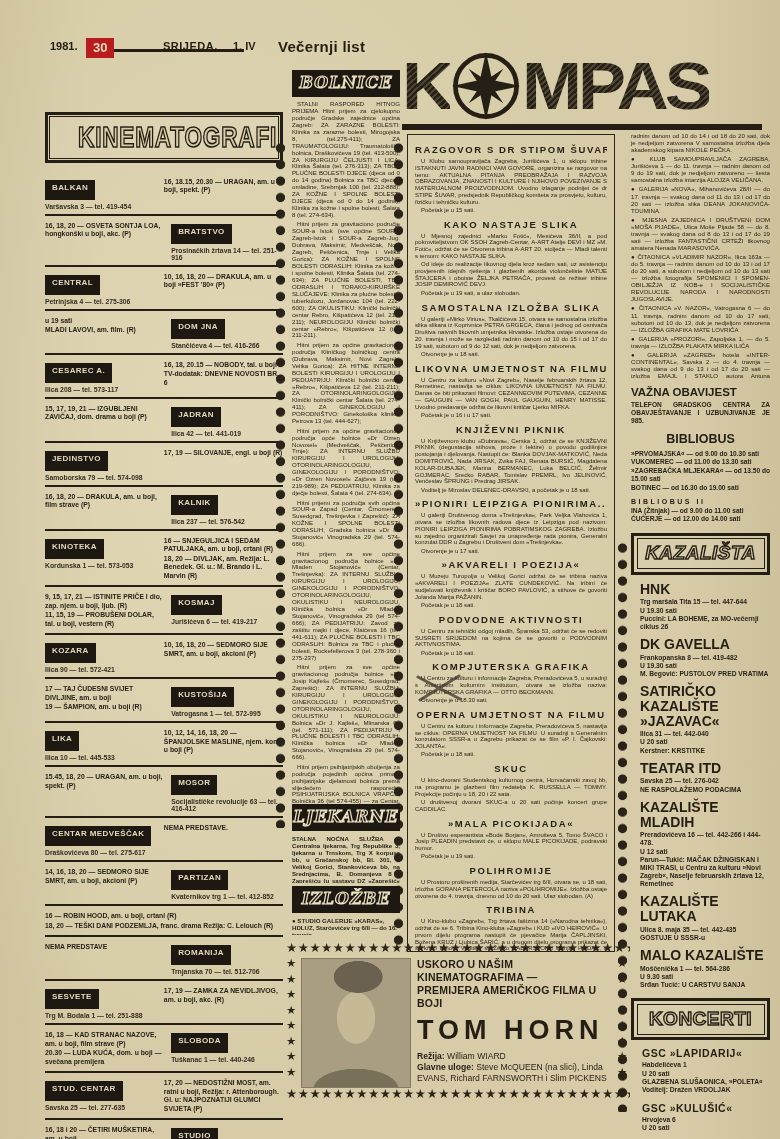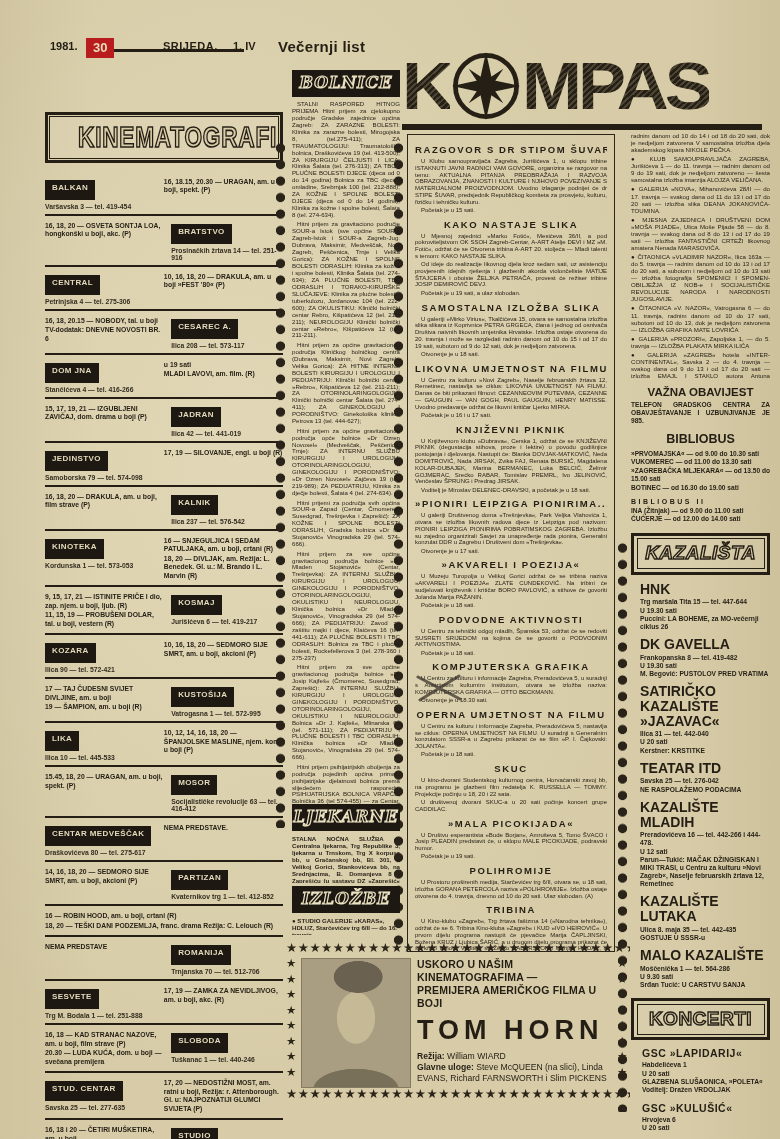--- a/index.html
+++ b/index.html
@@ -48,21 +48,21 @@
   .kompas-rule{position:absolute;left:402px;top:124px;width:360px;height:6px;background:#241e15}
   
   .kompas-col{position:absolute;left:407px;top:134px;width:208px;height:818px;border:1.5px solid #2b251b;box-sizing:border-box;padding:4px 7px;overflow:hidden}
   .k-title{text-align:center;font-weight:800;font-size:9.5px;letter-spacing:1.6px;margin:5px 0 3px;white-space:nowrap;overflow:hidden}
   .k-body p{font-size:6px;line-height:1.13;text-align:justify;margin:0 0 1.5px;text-indent:6px}
   .x-mark{position:absolute;left:414px;top:674px;width:50px;height:28px;opacity:.75}
   
   .right-col{position:absolute;left:631px;top:132px;width:139px;height:1000px;overflow:hidden}
   .izl-cont{height:247px;overflow:hidden;font-size:6.1px;line-height:1.16;text-align:justify;font-weight:500}
   .izl-cont p{margin:0 0 2px}
-  .vazna-title{text-align:center;font-weight:800;font-size:11.5px;margin:7px 0 3px;white-space:nowrap}
+  .vazna-title{text-align:left;font-weight:800;font-size:11.5px;margin:7px 0 3px;white-space:nowrap}
   .vazna-text{font-size:6.6px;font-weight:700;line-height:1.25;text-align:justify}
   .biblio-title{text-align:center;font-weight:800;font-size:12.5px;margin:6px 0 4px}
   .biblio-line{font-size:6.6px;font-weight:700;line-height:1.3}
   .biblio2{font-size:7px;font-weight:700;letter-spacing:2.5px;margin:5px 0 2px}
   .outline-box{border:3px solid #241e15;padding:2.5px;margin:9px 0 7px;background:rgba(255,255,255,.05)}
   .outline-box-inner{border:1.5px solid #241e15;text-align:center;padding:4px 0 5px}
   .outline-box-title{display:inline-block;font-weight:800;font-style:italic;font-size:19px;line-height:1;white-space:nowrap;color:#d7cca7;-webkit-text-stroke:1.4px #241e15;letter-spacing:.5px}
   .theatre{margin:0 0 6px 9px}
   .theatre-name{font-weight:800;font-size:14px;line-height:1.05;margin-bottom:2px}
   .theatre-line{font-size:6.7px;font-weight:600;line-height:1.22}
@@ -139,42 +139,42 @@
         </div>
         <div class="cinema-films">
 
             <div class="film-line">10, 16, 18, 20 — DRAKULA, am. u boji »FEST '80« (P)</div>
 
         </div>
       </div>
 
       <div class="cinema-row">
         <div class="cinema-namewrap">
+          <span class="cinema-name">DOM JNA</span>
+          <div class="cinema-address">Stančićeva 4 — tel. 416-266</div>
+        </div>
+        <div class="cinema-films">
+
+            <div class="film-line">u 19 sati</div>
+
+            <div class="film-line">MLADI LAVOVI, am. film. (R)</div>
+
+        </div>
+      </div>
+
+      <div class="cinema-row">
+        <div class="cinema-namewrap">
           <span class="cinema-name">CESAREC A.</span>
           <div class="cinema-address">Ilica 208 — tel. 573-117</div>
         </div>
         <div class="cinema-films">
 
             <div class="film-line">16, 18, 20.15 — NOBODY, tal. u boji</div>
 
             <div class="film-line">TV-dodatak: DNEVNE NOVOSTI BR. 6</div>
-
-        </div>
-      </div>
-
-      <div class="cinema-row">
-        <div class="cinema-namewrap">
-          <span class="cinema-name">DOM JNA</span>
-          <div class="cinema-address">Stančićeva 4 — tel. 416-266</div>
-        </div>
-        <div class="cinema-films">
-
-            <div class="film-line">u 19 sati</div>
-
-            <div class="film-line">MLADI LAVOVI, am. film. (R)</div>
 
         </div>
       </div>
 
       <div class="cinema-row">
         <div class="cinema-namewrap">
           <span class="cinema-name">JADRAN</span>
           <div class="cinema-address">Ilica 42 — tel. 441-019</div>
         </div>
         <div class="cinema-films">

